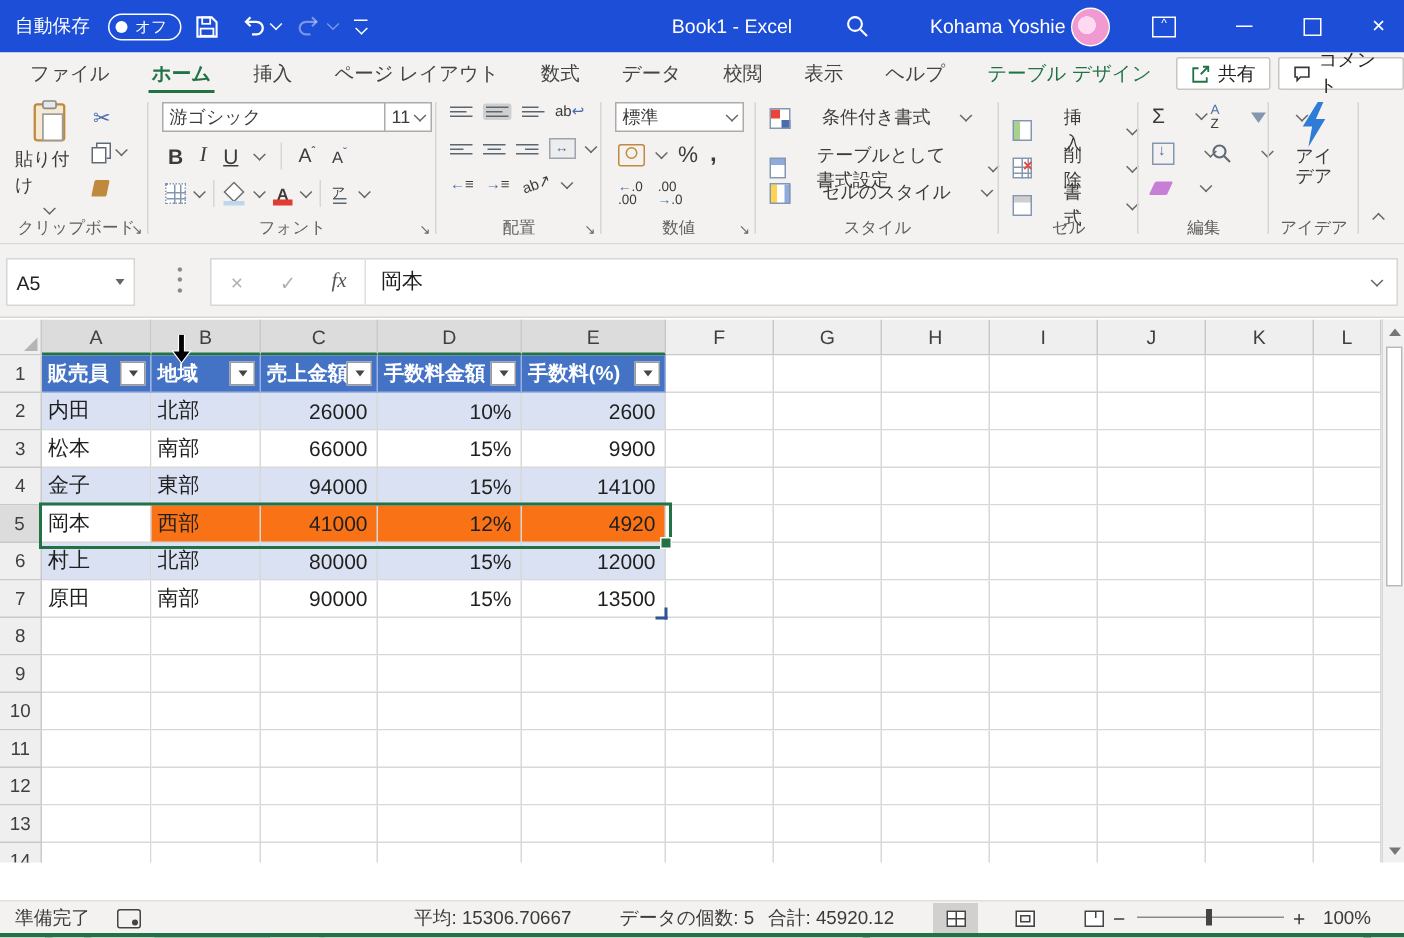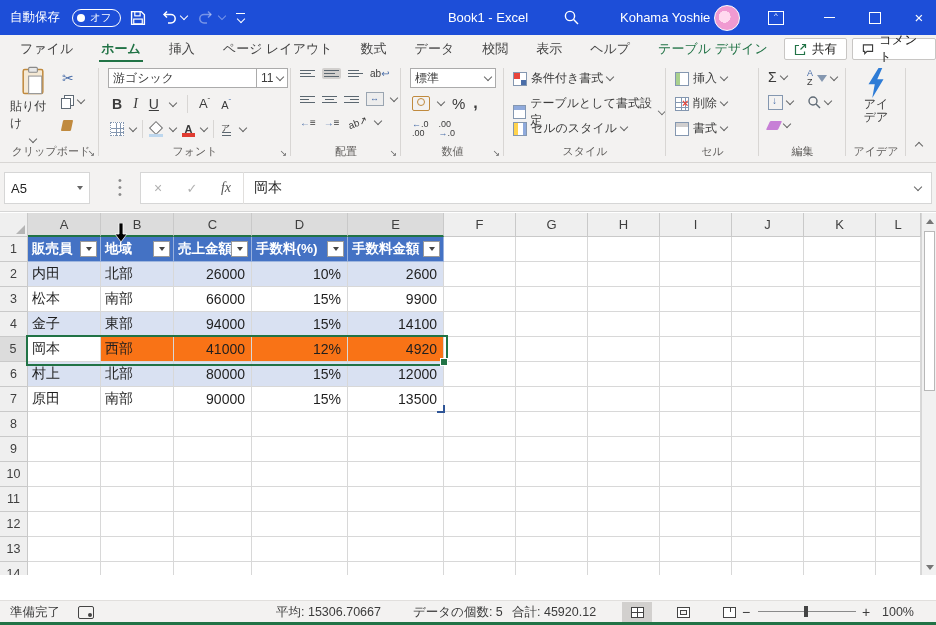--- a/index.html
+++ b/index.html
@@ -30,21 +30,21 @@
   .tab.active{color:#217346;font-weight:bold;}
   .tab.active::after{content:"";position:absolute;left:12px;right:12px;bottom:0;border-bottom:2.5px solid #217346;}
   .tab.contextual{color:#217346;}
   .pillbtn{position:absolute;top:3px;height:20px;background:#fff;border:1px solid #C8C6C4;border-radius:2px;display:flex;align-items:center;gap:5px;padding:0 9px;font-size:12.5px;color:#252423;}
 
   
   #ribbon{position:absolute;left:0;top:62px;width:936px;height:100px;background:#F3F2F1;border-bottom:1px solid #D8D6D4;font-size:12px;color:#3b3b3b;}
   .gsep{position:absolute;top:6px;height:88px;border-left:1px solid #D8D6D4;}
   .glabel{position:absolute;bottom:3px;left:0;right:0;text-align:center;font-size:11px;color:#605E5C;}
   .dlg{position:absolute;right:3px;bottom:4px;font-size:9px;color:#666;}
-  .rbtn{display:flex;align-items:center;gap:4px;}
+  .rbtn{display:flex;align-items:center;gap:21px;}
   .icon16{width:16px;height:16px;display:inline-block;position:relative;}
   .gridicon{width:14px;height:14px;border:1px solid #8497B0;background:
      linear-gradient(#8497B0,#8497B0) 0 4.5px/14px 1px no-repeat,
      linear-gradient(#8497B0,#8497B0) 0 9px/14px 1px no-repeat,
      linear-gradient(#8497B0,#8497B0) 4.5px 0/1px 14px no-repeat,
      linear-gradient(#8497B0,#8497B0) 9px 0/1px 14px no-repeat,#fff;display:inline-block;box-sizing:border-box;}
   .albars{display:inline-flex;flex-direction:column;gap:2px;width:15px;}
   .albars i{height:0;border-top:1.6px solid #5B6770;display:block;}
   .selbox{background:#D2D0CE;border-radius:2px;}
   .fontsel{background:#fff;border:1px solid #ABABAB;height:20px;display:flex;align-items:center;padding:0 4px;justify-content:space-between;box-sizing:border-box;}
@@ -483,27 +483,27 @@
             <span class="tri"></span>
           </span>
         </div>
         <div class="c th" style="width: 78px;">
           <span>売上金額</span>
           <span class="fbtn">
             <span class="tri"></span>
           </span>
         </div>
         <div class="c th" style="width: 96px;">
-          <span>手数料(%)</span>
+          <span>手数料金額</span>
           <span class="fbtn">
             <span class="tri"></span>
           </span>
         </div>
         <div class="c th" style="width: 96px;">
-          <span>手数料金額</span>
+          <span>手数料(%)</span>
           <span class="fbtn">
             <span class="tri"></span>
           </span>
         </div>
         <div class="c" style="width: 72px;"></div>
         <div class="c" style="width: 72px;"></div>
         <div class="c" style="width: 72px;"></div>
         <div class="c" style="width: 72px;"></div>
         <div class="c" style="width: 72px;"></div>
         <div class="c" style="width: 72px;"></div>

